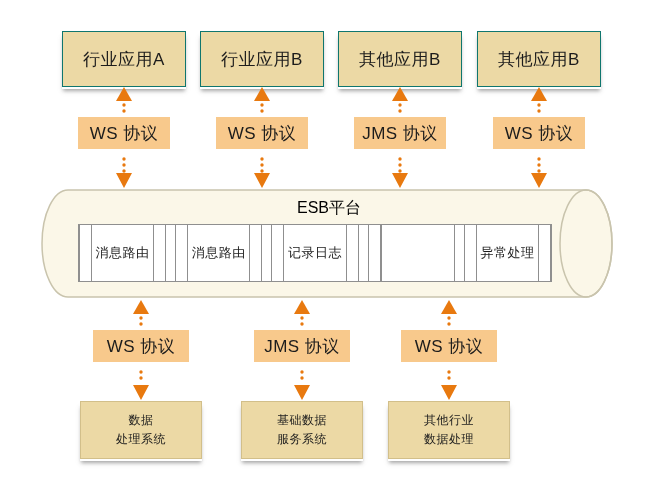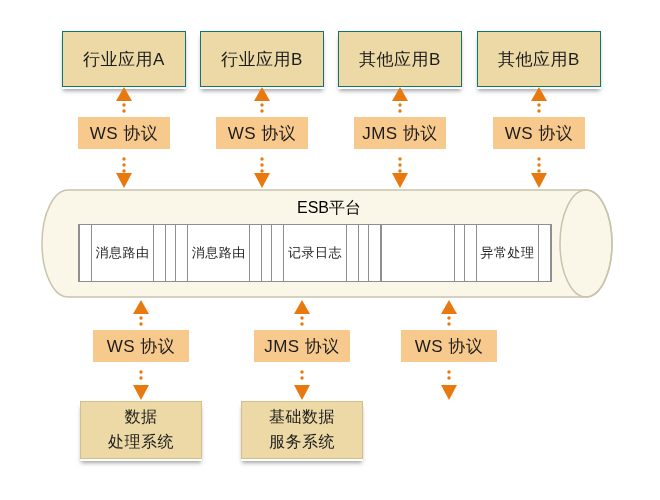--- a/index.html
+++ b/index.html
@@ -12,21 +12,21 @@
     position:absolute;width:124px;height:56px;box-sizing:border-box;
     background:#ecd9a5;border:1px solid #0f766e;
     display:flex;align-items:center;justify-content:center;
     font-size:17px;letter-spacing:.5px;text-align:center;
     box-shadow:0 2px 0 #ffffff,0 5px 4px -1px rgba(90,90,90,.55);
   }
   .sysbox{
     position:absolute;width:122px;height:58px;box-sizing:border-box;
     background:#ecd9a5;border:1px solid #d2bf8a;
     display:flex;align-items:center;justify-content:center;
-    font-size:16px;line-height:1.55;letter-spacing:.5px;text-align:center;
+    font-size:12px;line-height:1.55;letter-spacing:.5px;text-align:center;
     white-space:pre-line;
     box-shadow:0 2px 0 #ffffff,0 5px 4px -1px rgba(90,90,90,.55);
   }
   
   .proto{
     position:absolute;height:32px;box-sizing:border-box;
     background:#f8c98c;
     display:flex;align-items:center;justify-content:center;
     font-size:17px;letter-spacing:.5px;
   }
@@ -158,14 +158,16 @@
   </svg>
   <svg class="arrowseg" style="left:440px;top:370px" width="18" height="31">
     <line x1="9" y1="2" x2="9" y2="14" stroke="#e8790f" stroke-width="3.4" stroke-dasharray="0 6" stroke-linecap="round"></line>
     <polygon points="1,15 17,15 9,30" fill="#e8790f"></polygon>
   </svg>
 
   <div class="sysbox" style="left:80px;top:401px">数据
 处理系统</div>
   <div class="sysbox" style="left:241px;top:401px">基础数据
 服务系统</div>
+  <div class="sysbox" style="left:388px;top:401px">其他行业
+数据处理</div>
 
 </div>
 
 </body></html>

